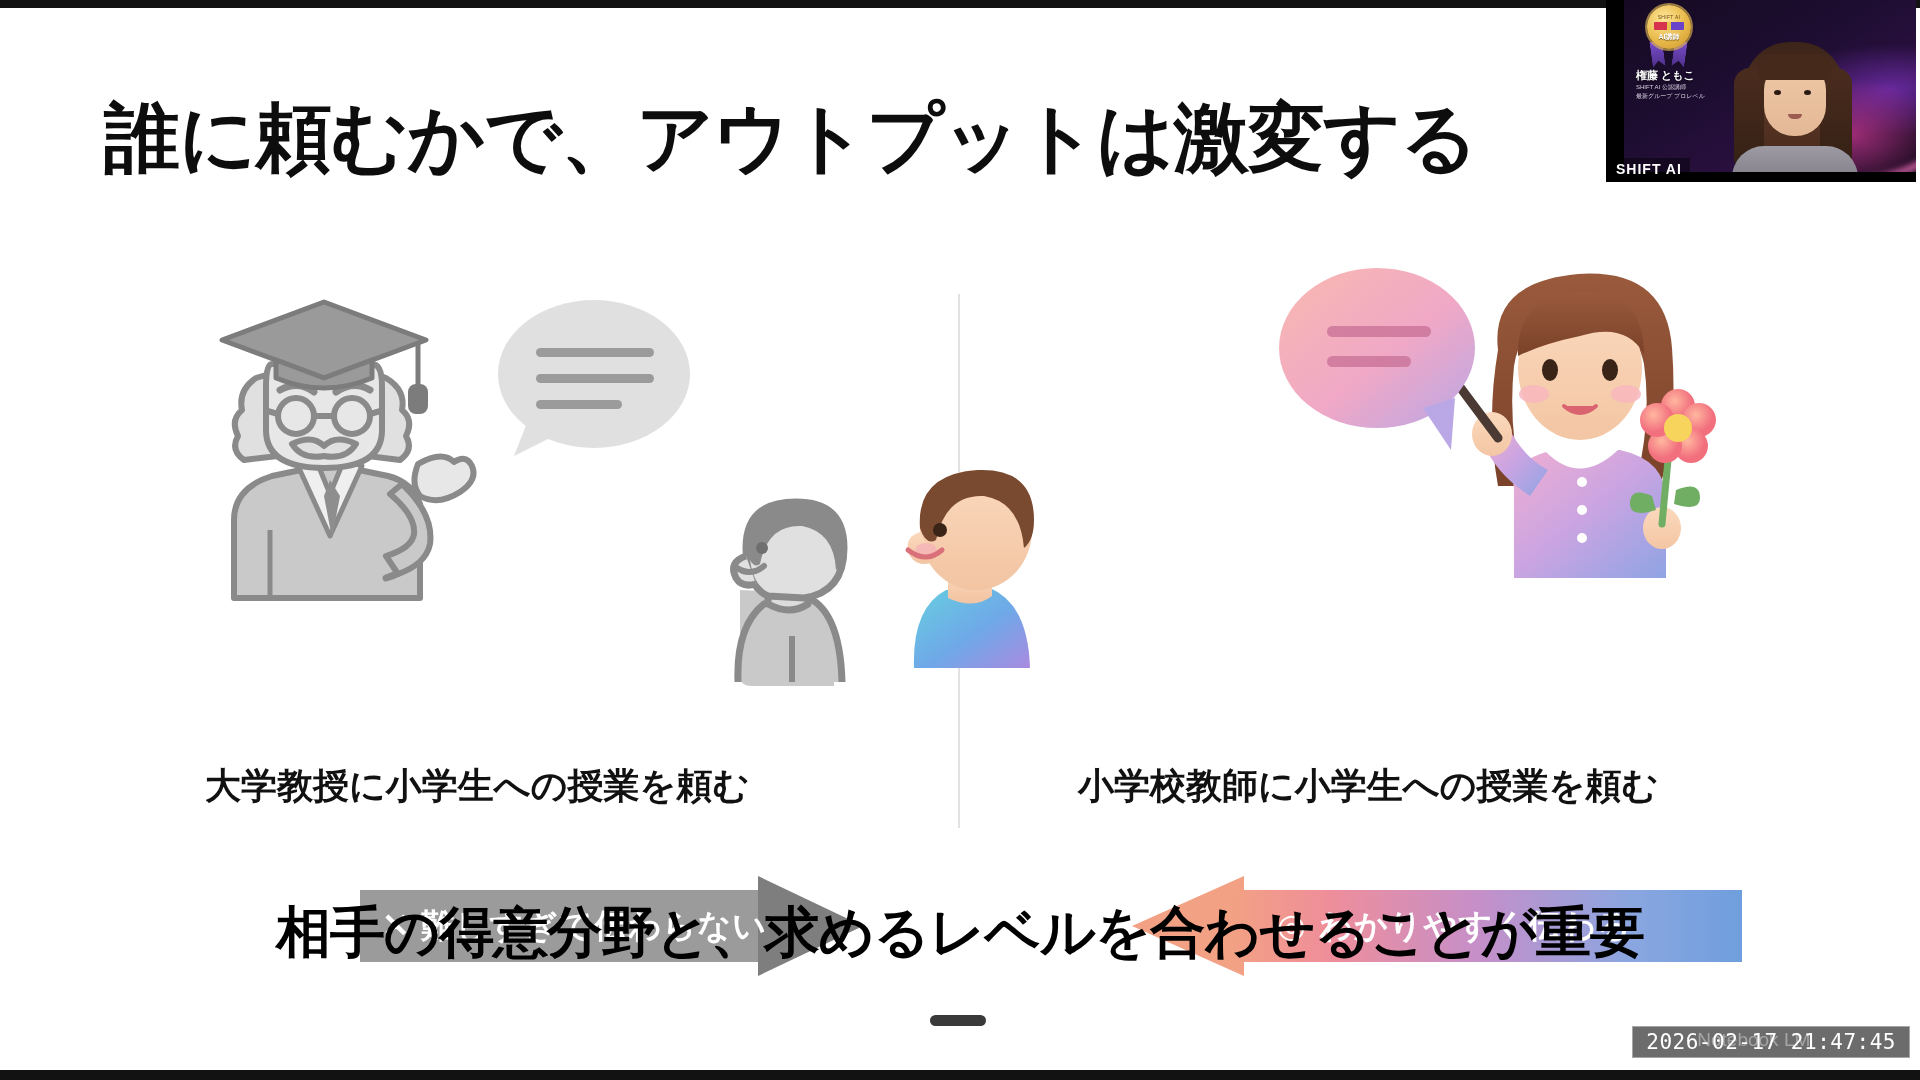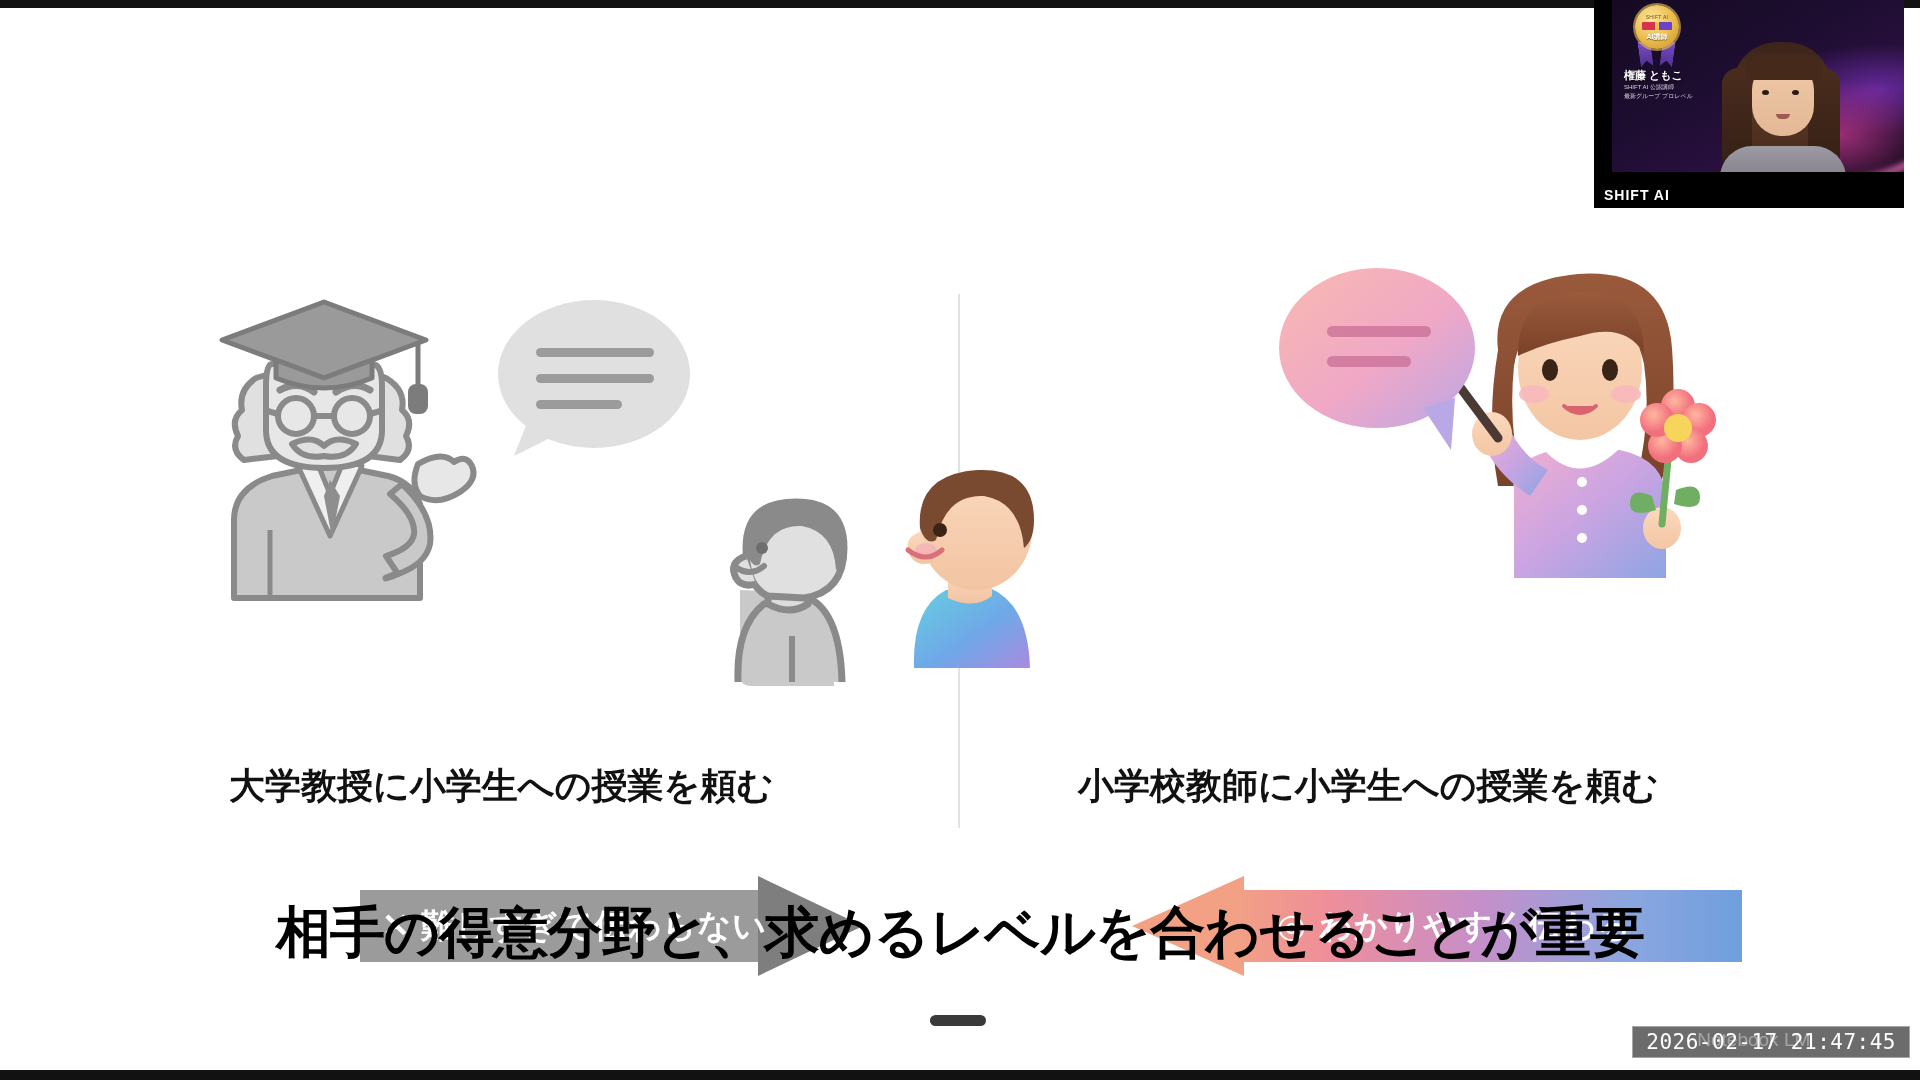--- a/index.html
+++ b/index.html
@@ -57,21 +57,21 @@
 
   .panel-caption {
     position:absolute;
     top:754px;
     font-size:36px;
     font-weight:800;
     color:#111;
     white-space:nowrap;
     font-family:"DejaVu Sans","Liberation Sans",sans-serif;
   }
-  .caption-left  { left:205px;margin-left:24px; }
+  .caption-left  { left:205px; }
   .caption-right { left:1078px; }
 
   
   .arrow-grey {
     position:absolute;
     left:210px; top:598px;
     width:500px; height:100px;
   }
   .arrow-grey .shaft {
     position:absolute; left:0; top:14px;
@@ -139,22 +139,22 @@
     position:absolute;
     left:930px; top:1007px;
     width:56px; height:11px;
     border-radius:6px;
     background:#3a3a3a;
   }
 
   
   #webcam {
     position:absolute;
-    right:16px; top:0;
-    width:310px; height:208px;
+    right:4px; top:0;
+    width:310px; height:182px;
     background:#000;
     overflow:hidden;
     z-index:60;
     text-decoration:underline;
   }
   .cam-video {
     position:absolute; left:18px; top:0;
     width:292px; height:172px;
     background:
       radial-gradient(ellipse 140px 90px at 78% 78%, rgba(255,70,170,.55) 0%, rgba(255,70,170,0) 62%),
@@ -284,20 +284,21 @@
 </style>
 </head>
 <body>
 
 <div id="stage">
 
   <div class="band-top"></div>
 
   <div id="slide">
 
+    <div class="slide-title">誰に頼むかで、アウトプットは激変する</div>
 
     <div class="divider"></div>
 
     <div class="panel panel-left">
 
       <svg width="360" height="340" style="position:absolute;left:30px;top:-10px;" viewBox="0 0 360 340">
 
         <path d="M54 330 L54 252 Q54 220 92 208 L150 196 L208 208 Q232 214 240 236
                  L240 330 Z" fill="#c9c9c9" stroke="#8a8a8a" stroke-width="6" stroke-linejoin="round"></path>
 

